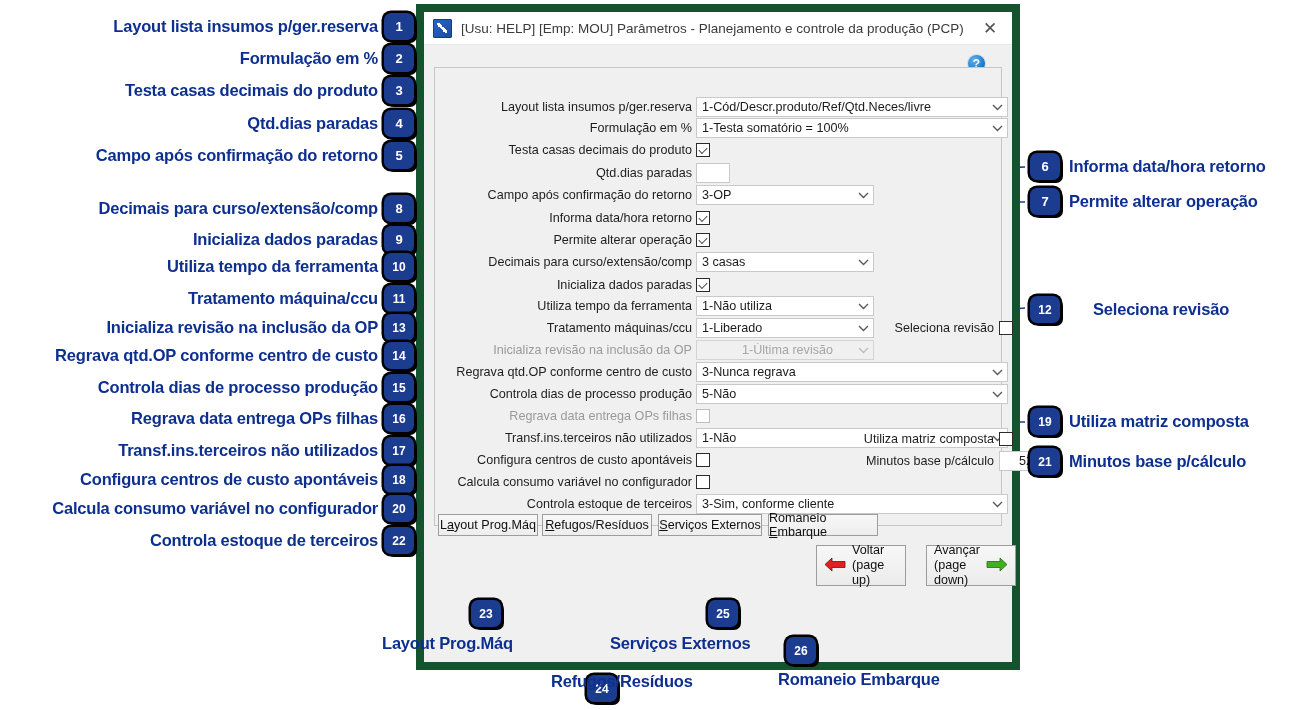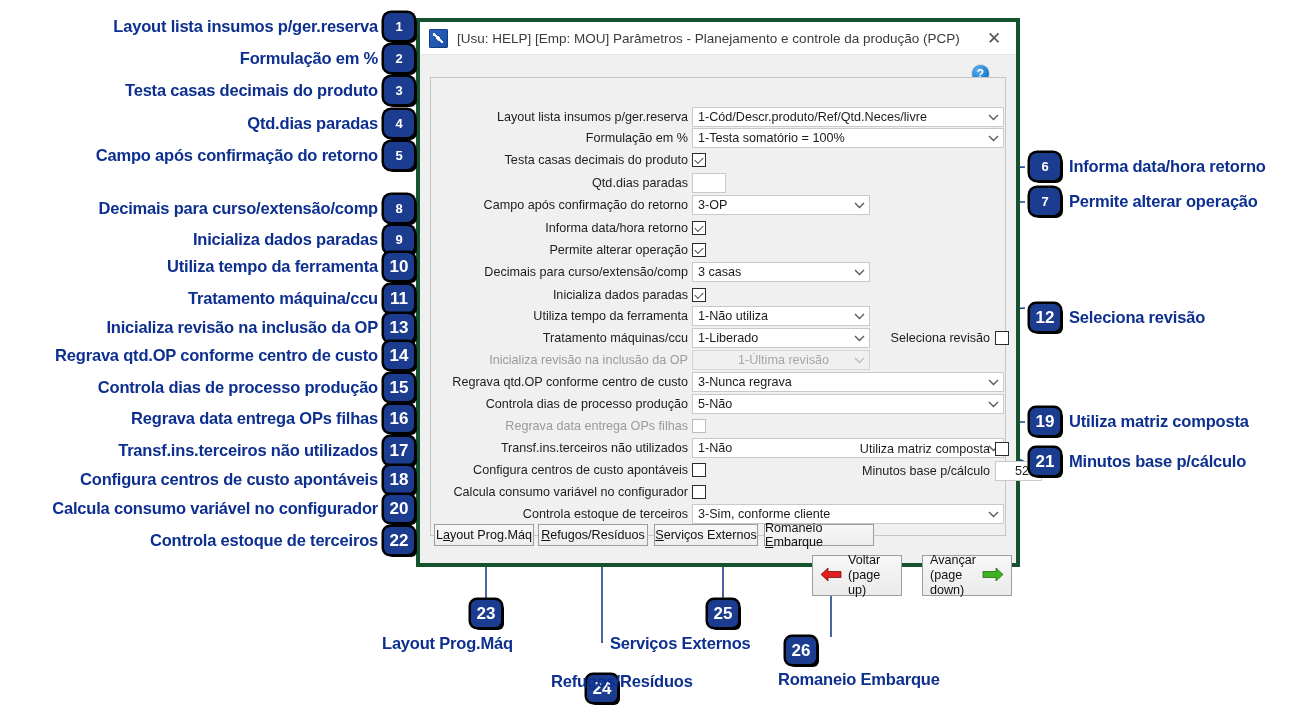--- a/index.html
+++ b/index.html
@@ -14,29 +14,29 @@
   .anno-text{
     color:#0d2f8f;font-weight:bold;font-size:16.5px;letter-spacing:-0.2px;
   }
   .badge{
     width:30px;height:27px;border-radius:7px;background:#1b3c8f;
     color:#ffffff;font-size:13px;font-weight:bold;
     display:flex;align-items:center;justify-content:center;
     box-shadow:3px 3px 0 0 #000000, 0 0 0 2.5px #000000;
     flex:0 0 auto;
   }
-  .badge.small{font-size:17px;border-radius:6px;}
+  .badge.small{font-size:12px;}
   .anno.left .anno-text{margin-right:6px;text-align:right;}
   .anno.right .anno-text{margin-left:9px;}
 
   
   #win{
-    position:absolute;left:416px;top:18px;width:604px;height:549px;
+    position:absolute;left:416px;top:4px;width:604px;height:666px;
     background:#f0f0f0;
-    border:4px solid #14532d;
+    border:8px solid #14532d;
     box-sizing:border-box;
   }
   #titlebar{
     height:32px;background:#ffffff;display:flex;align-items:center;
     border-bottom:1px solid #e8e8e8;position:relative;
   }
   #app-icon{
     width:17px;height:17px;margin-left:9px;flex:0 0 auto;
     background:linear-gradient(135deg,#2a62c4 0%,#1b4ea3 100%);
     border:1px solid #123e86;position:relative;border-radius:1px;
@@ -456,21 +456,21 @@
   </div>
 <div id="anno-right">
     <div class="anno right" style="left: 1030px; top: 153px;">
       <span class="badge">6</span>
       <span class="anno-text">Informa data/hora retorno</span>
     </div>
     <div class="anno right" style="left: 1030px; top: 188px;">
       <span class="badge">7</span>
       <span class="anno-text">Permite alterar operação</span>
     </div>
-    <div class="anno right" style="left: 1030px; top: 304px;">
+    <div class="anno right" style="left: 1030px; top: 296px; gap: 24px;">
       <span class="badge small">12</span>
       <span class="anno-text">Seleciona revisão</span>
     </div>
     <div class="anno right" style="left: 1030px; top: 408px;">
       <span class="badge small">19</span>
       <span class="anno-text">Utiliza matriz composta</span>
     </div>
     <div class="anno right" style="left: 1030px; top: 448px;">
       <span class="badge small">21</span>
       <span class="anno-text">Minutos base p/cálculo</span>

